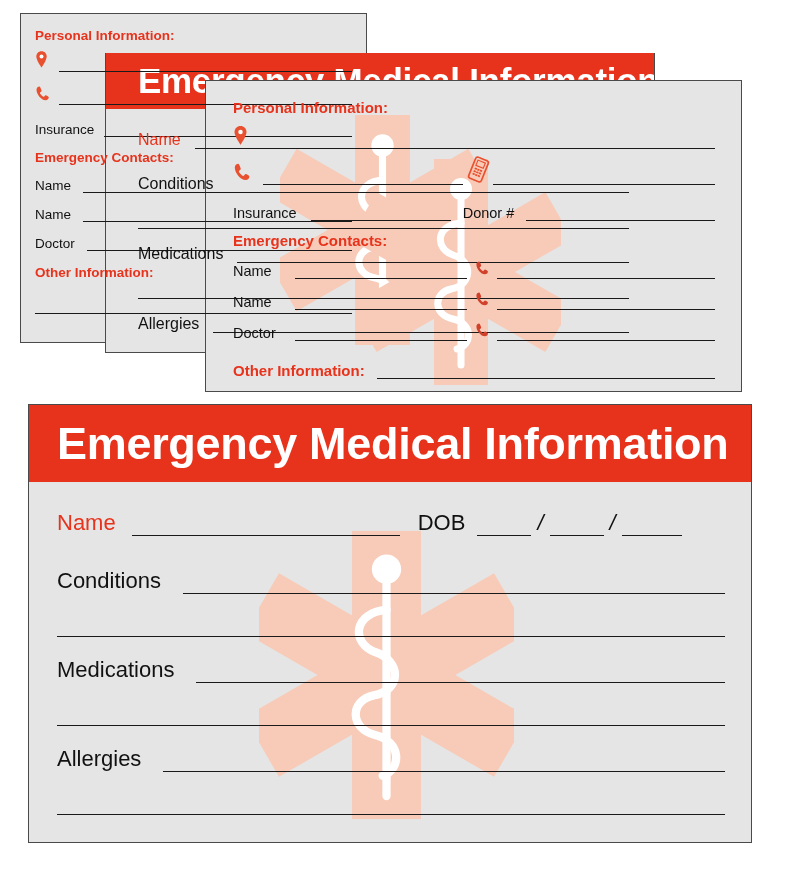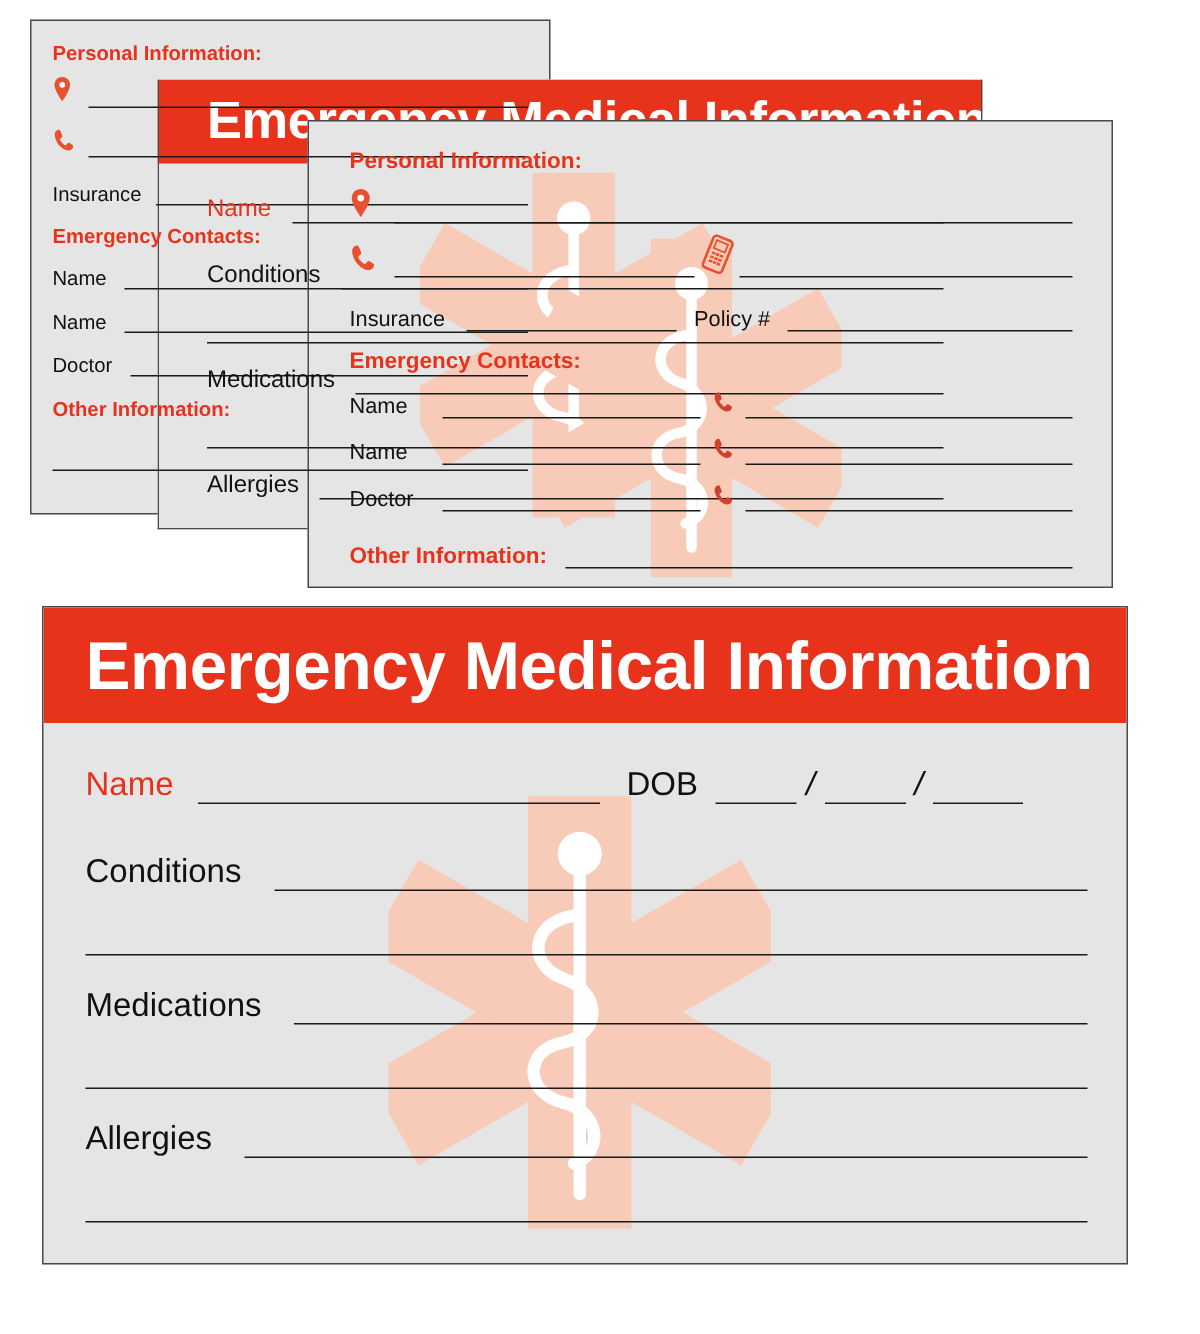--- a/index.html
+++ b/index.html
@@ -245,21 +245,21 @@
                 <rect x="18" y="31" width="4" height="3"></rect>
             </g>
           </svg>
         </span>
         <span class="rule-thin"></span>
       </div>
 
       <div class="row" style="margin-top:14px;height:22px;">
         <span class="fld" style="font-size:14.5px;">Insurance</span>
         <span class="rule-thin" style="margin-left:14px;max-width:140px;"></span>
-        <span class="fld" style="font-size:14.5px;margin-left:12px;">Policy #</span>
+        <span class="fld" style="font-size:14.5px;margin-left:12px;">Donor #</span>
         <span class="rule-thin" style="margin-left:12px;"></span>
       </div>
 
       <div class="hdr" style="font-size:15px;margin-top:11px;">Emergency Contacts:</div>
 
       <div class="row" style="margin-top:9px;height:21px;">
         <span class="fld" style="font-size:14.5px;width:62px;">Name</span>
         <span class="rule-thin" style="max-width:172px;"></span>
         <span class="ico" style="width:30px;text-align:center;">
           <svg viewBox="0 0 32 32" width="15" height="16">

